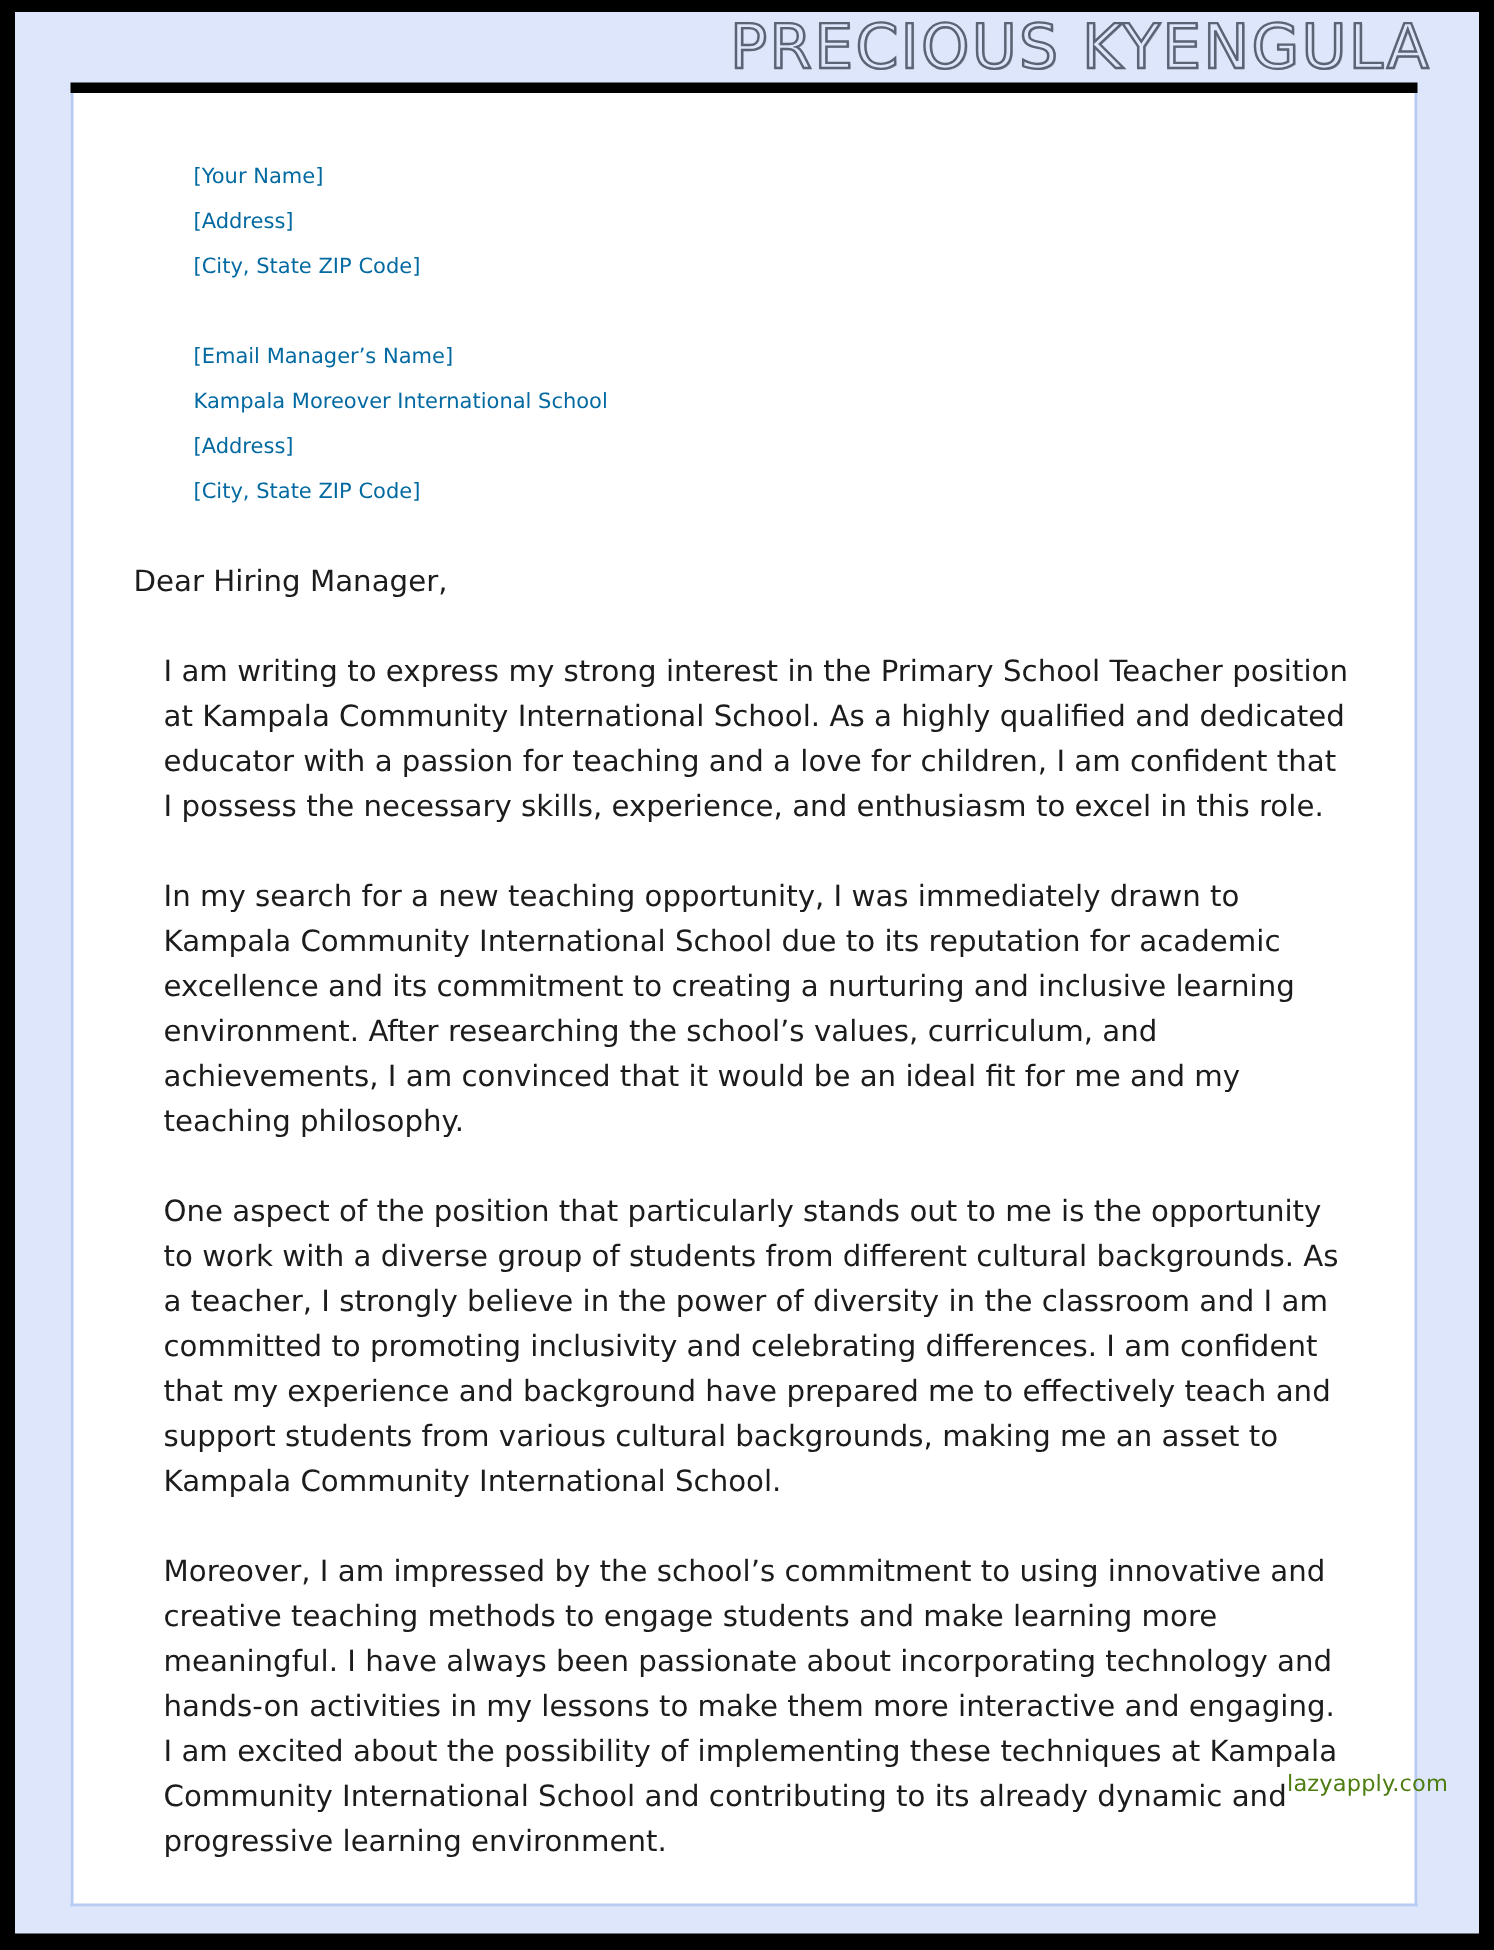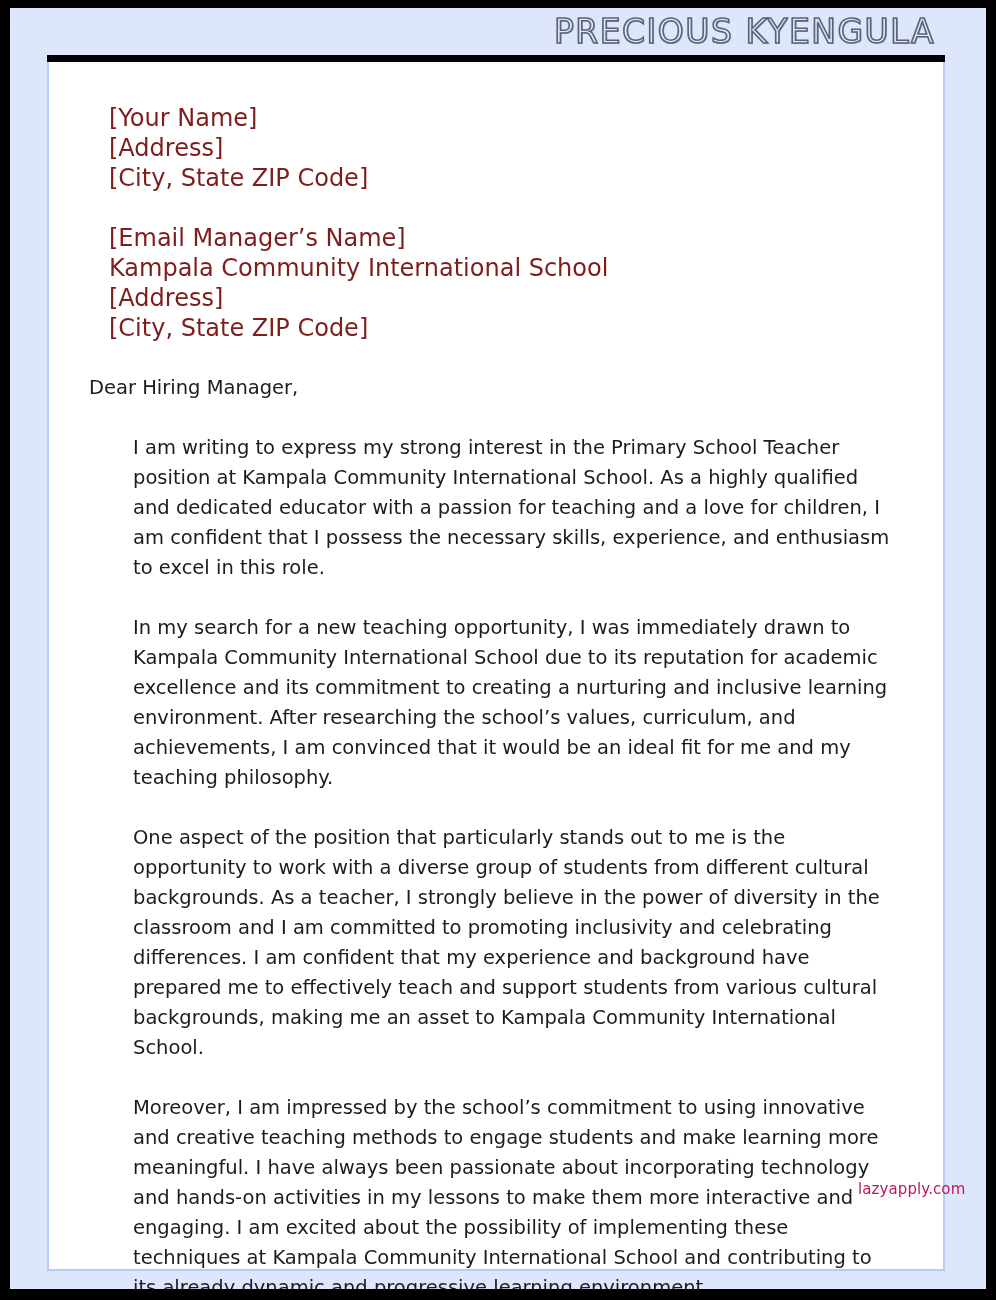--- a/index.html
+++ b/index.html
@@ -45,25 +45,25 @@
     width: 976px;
     height: 47px;
     display: flex;
     align-items: center;
     justify-content: flex-end;
     overflow: hidden;
   }
 
   #doc-title {
     font-family: "DejaVu Sans", "Liberation Sans", sans-serif;
-    font-size: 33px;
+    font-size: 41px;
     font-weight: 400;
     letter-spacing: 1.5px;
     line-height: 1;
-    padding-right: 51px;
+    padding-right: 32px;
     color: #dee6fb;
     -webkit-text-stroke: 1.6px #5a6474;
     text-shadow:
       1px 1px 0 rgba(120,132,150,0.55),
       -1px 0 0 rgba(160,172,190,0.35);
     white-space: nowrap;
     user-select: none;
   }
 
   
@@ -102,24 +102,24 @@
   #letter {
     position: absolute;
     left: 37px;
     top: 47px;
     width: 900px;
     padding: 48px 0 0 0;
     box-sizing: border-box;
   }
 
   .addr-block {
-    font-size: 24px;
+    font-size: 14px;
     line-height: 30px;
-    color: #7f1d1d;
-    padding-left: 62px;
+    color: #0369a1;
+    padding-left: 82px;
     padding-right: 40px;
   }
 
   .addr-line {
     white-space: nowrap;
   }
 
   .spacer-line {
     height: 30px;
   }
@@ -133,31 +133,30 @@
   }
 
   .para {
     font-size: 19.5px;
     line-height: 30px;
     color: #1c1c1c;
     padding-left: 62px;
     padding-right: 48px;
     margin-top: 30px;
     text-align: left;
-    margin-left: 24px;
   }
 
   
   #watermark {
     position: absolute;
     left: 848px;
     top: 1172px;
     font-size: 15px;
     line-height: 18px;
-    color: #be185d;
+    color: #4d7c0f;
     letter-spacing: 0.1px;
     white-space: nowrap;
     pointer-events: none;
     user-select: none;
   }
 </style>
 </head>
 <body>
 
 <div id="frame">
@@ -177,21 +176,21 @@
       <div class="addr-block">
         <div class="addr-line">[Your Name]</div>
         <div class="addr-line">[Address]</div>
         <div class="addr-line">[City, State ZIP Code]</div>
       </div>
 
       <div class="spacer-line"></div>
 
       <div class="addr-block">
         <div class="addr-line">[Email Manager’s Name]</div>
-        <div class="addr-line">Kampala Community International School</div>
+        <div class="addr-line">Kampala Moreover International School</div>
         <div class="addr-line">[Address]</div>
         <div class="addr-line">[City, State ZIP Code]</div>
       </div>
 
       <div class="salutation">Dear Hiring Manager,</div>
 
       <p class="para">I am writing to express my strong interest in the Primary School Teacher position at Kampala Community International School. As a highly qualified and dedicated educator with a passion for teaching and a love for children, I am confident that I possess the necessary skills, experience, and enthusiasm to excel in this role.</p>
       <p class="para">In my search for a new teaching opportunity, I was immediately drawn to Kampala Community International School due to its reputation for academic excellence and its commitment to creating a nurturing and inclusive learning environment. After researching the school’s values, curriculum, and achievements, I am convinced that it would be an ideal fit for me and my teaching philosophy.</p>
       <p class="para">One aspect of the position that particularly stands out to me is the opportunity to work with a diverse group of students from different cultural backgrounds. As a teacher, I strongly believe in the power of diversity in the classroom and I am committed to promoting inclusivity and celebrating differences. I am confident that my experience and background have prepared me to effectively teach and support students from various cultural backgrounds, making me an asset to Kampala Community International School.</p>
       <p class="para">Moreover, I am impressed by the school’s commitment to using innovative and creative teaching methods to engage students and make learning more meaningful. I have always been passionate about incorporating technology and hands-on activities in my lessons to make them more interactive and engaging. I am excited about the possibility of implementing these techniques at Kampala Community International School and contributing to its already dynamic and progressive learning environment.</p>

